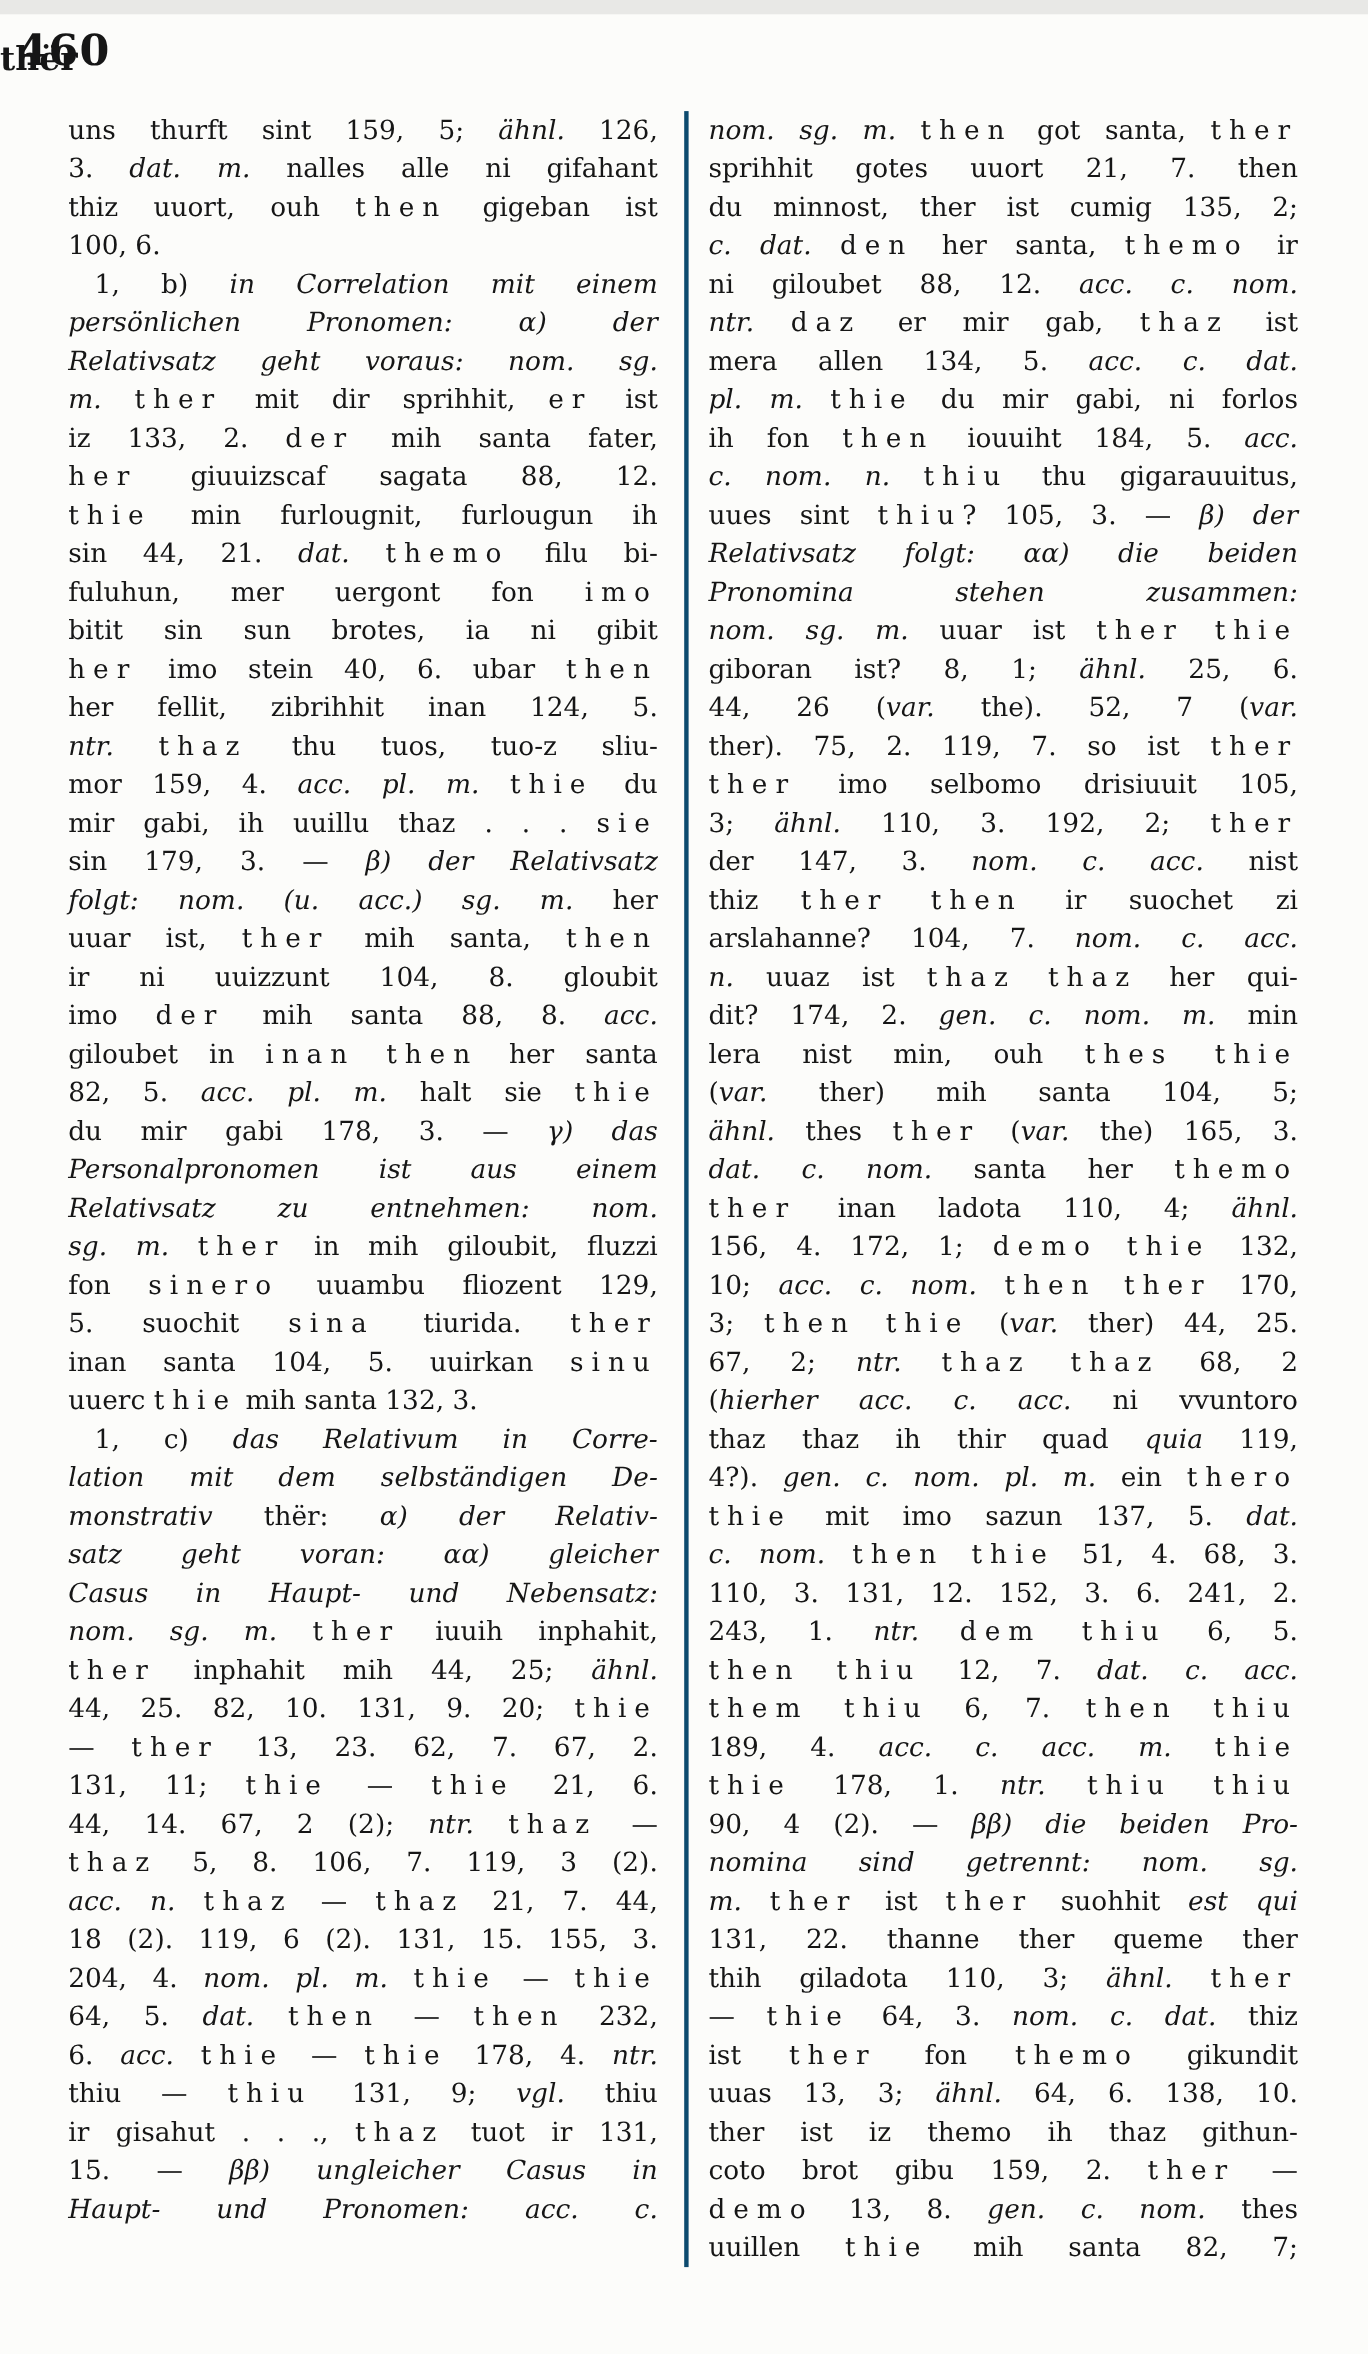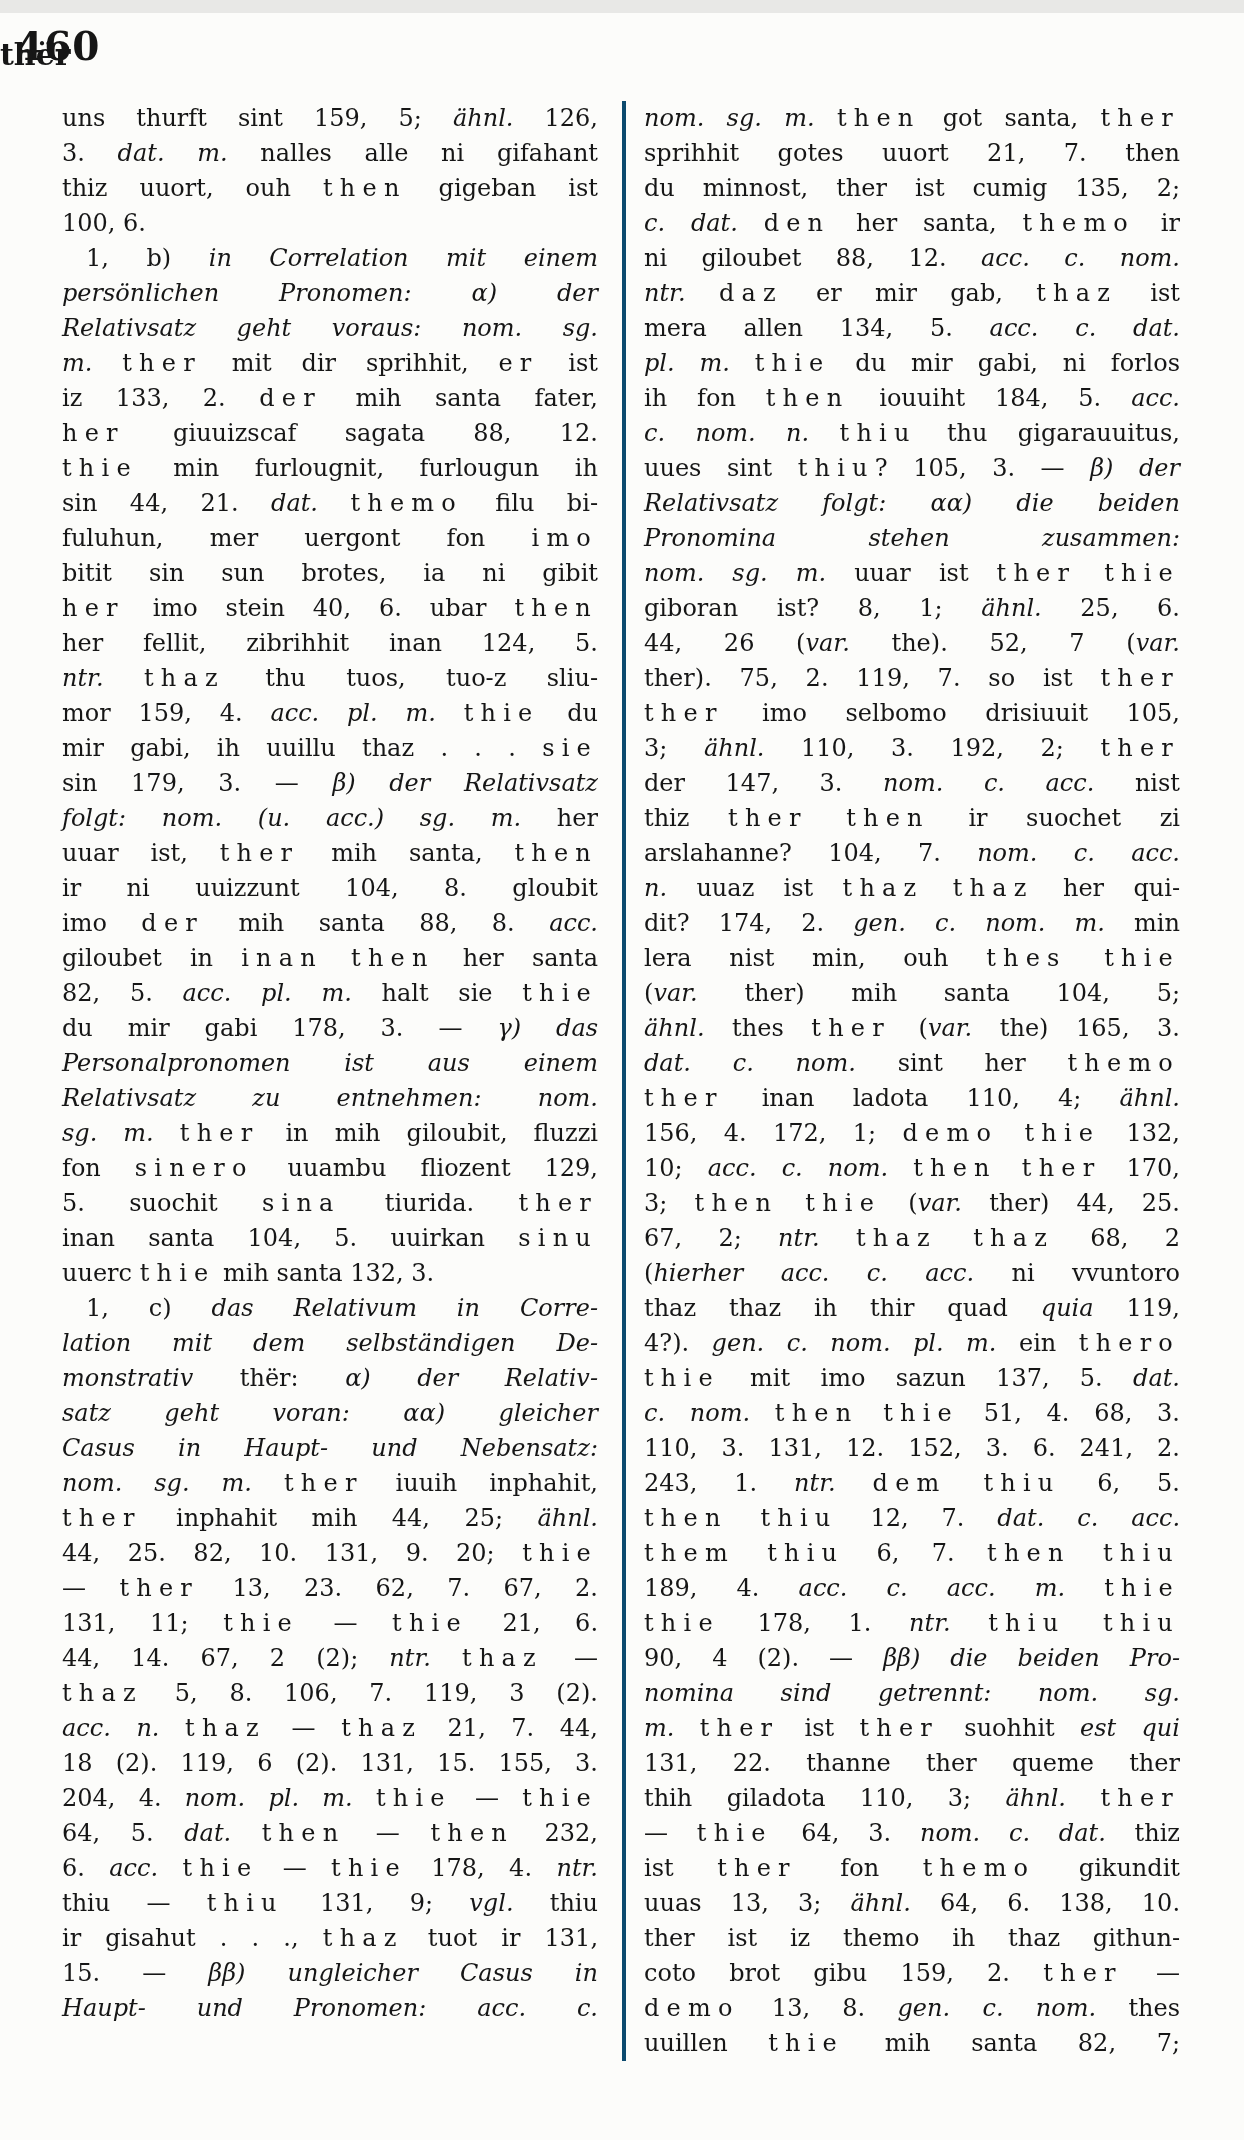--- a/index.html
+++ b/index.html
@@ -143,21 +143,21 @@
         <div class="line"><span class="seg-s">ther</span><span class="seg-r"> imo selbomo drisiuuit 105,</span></div>
         <div class="line"><span class="seg-r">3; </span><span class="seg-i">ähnl.</span><span class="seg-r"> 110, 3. 192, 2; </span><span class="seg-s">ther</span></div>
         <div class="line"><span class="seg-r">der 147, 3. </span><span class="seg-i">nom. c. acc.</span><span class="seg-r"> nist</span></div>
         <div class="line"><span class="seg-r">thiz </span><span class="seg-s">ther</span><span class="seg-r"> </span><span class="seg-s">then</span><span class="seg-r"> ir suochet zi</span></div>
         <div class="line"><span class="seg-r">arslahanne? 104, 7. </span><span class="seg-i">nom. c. acc.</span></div>
         <div class="line"><span class="seg-i">n.</span><span class="seg-r"> uuaz ist </span><span class="seg-s">thaz</span><span class="seg-r"> </span><span class="seg-s">thaz</span><span class="seg-r"> her qui-</span></div>
         <div class="line"><span class="seg-r">dit? 174, 2. </span><span class="seg-i">gen. c. nom. m.</span><span class="seg-r"> min</span></div>
         <div class="line"><span class="seg-r">lera nist min, ouh </span><span class="seg-s">thes</span><span class="seg-r"> </span><span class="seg-s">thie</span></div>
         <div class="line"><span class="seg-r">(</span><span class="seg-i">var.</span><span class="seg-r"> ther) mih santa 104, 5;</span></div>
         <div class="line"><span class="seg-i">ähnl.</span><span class="seg-r"> thes </span><span class="seg-s">ther</span><span class="seg-r"> (</span><span class="seg-i">var.</span><span class="seg-r"> the) 165, 3.</span></div>
-        <div class="line"><span class="seg-i">dat. c. nom.</span><span class="seg-r"> sint her </span><span class="seg-s">themo</span></div>
+        <div class="line"><span class="seg-i">dat. c. nom.</span><span class="seg-r"> santa her </span><span class="seg-s">themo</span></div>
         <div class="line"><span class="seg-s">ther</span><span class="seg-r"> inan ladota 110, 4; </span><span class="seg-i">ähnl.</span></div>
         <div class="line"><span class="seg-r">156, 4. 172, 1; </span><span class="seg-s">demo</span><span class="seg-r"> </span><span class="seg-s">thie</span><span class="seg-r"> 132,</span></div>
         <div class="line"><span class="seg-r">10; </span><span class="seg-i">acc. c. nom.</span><span class="seg-r"> </span><span class="seg-s">then</span><span class="seg-r"> </span><span class="seg-s">ther</span><span class="seg-r"> 170,</span></div>
         <div class="line"><span class="seg-r">3; </span><span class="seg-s">then</span><span class="seg-r"> </span><span class="seg-s">thie</span><span class="seg-r"> (</span><span class="seg-i">var.</span><span class="seg-r"> ther) 44, 25.</span></div>
         <div class="line"><span class="seg-r">67, 2; </span><span class="seg-i">ntr.</span><span class="seg-r"> </span><span class="seg-s">thaz</span><span class="seg-r"> </span><span class="seg-s">thaz</span><span class="seg-r"> 68, 2</span></div>
         <div class="line"><span class="seg-r">(</span><span class="seg-i">hierher acc. c. acc.</span><span class="seg-r"> ni vvuntoro</span></div>
         <div class="line"><span class="seg-r">thaz thaz ih thir quad </span><span class="seg-i">quia</span><span class="seg-r"> 119,</span></div>
         <div class="line"><span class="seg-r">4?). </span><span class="seg-i">gen. c. nom. pl. m.</span><span class="seg-r"> ein </span><span class="seg-s">thero</span></div>
         <div class="line"><span class="seg-s">thie</span><span class="seg-r"> mit imo sazun 137, 5. </span><span class="seg-i">dat.</span></div>
         <div class="line"><span class="seg-i">c. nom.</span><span class="seg-r"> </span><span class="seg-s">then</span><span class="seg-r"> </span><span class="seg-s">thie</span><span class="seg-r"> 51, 4. 68, 3.</span></div>

